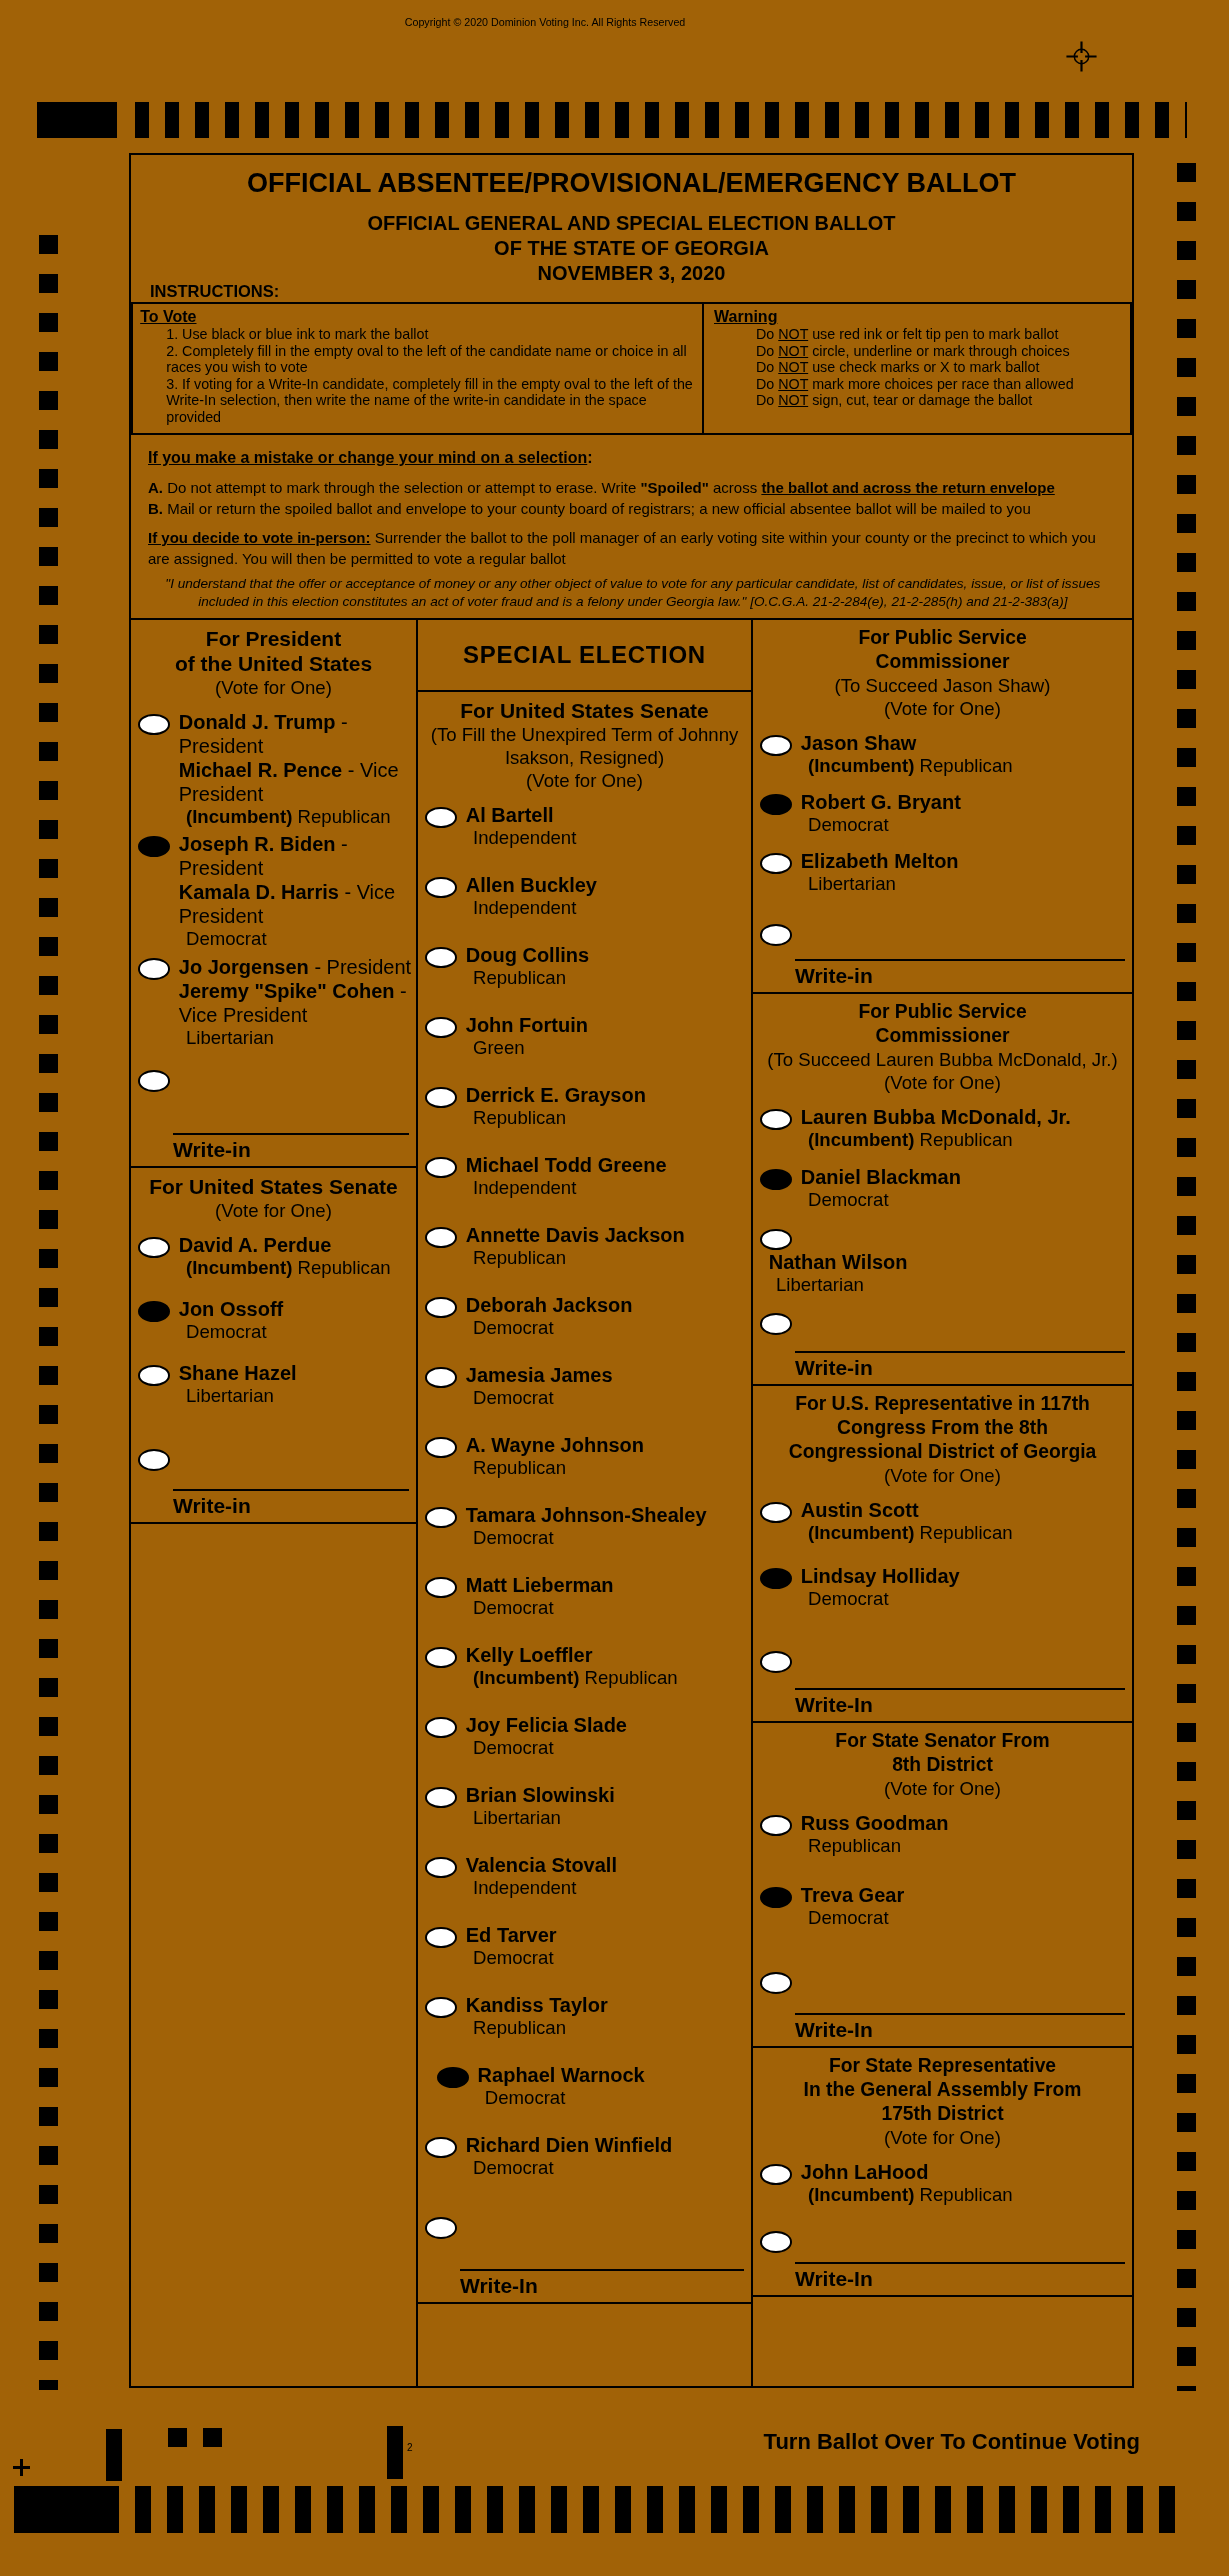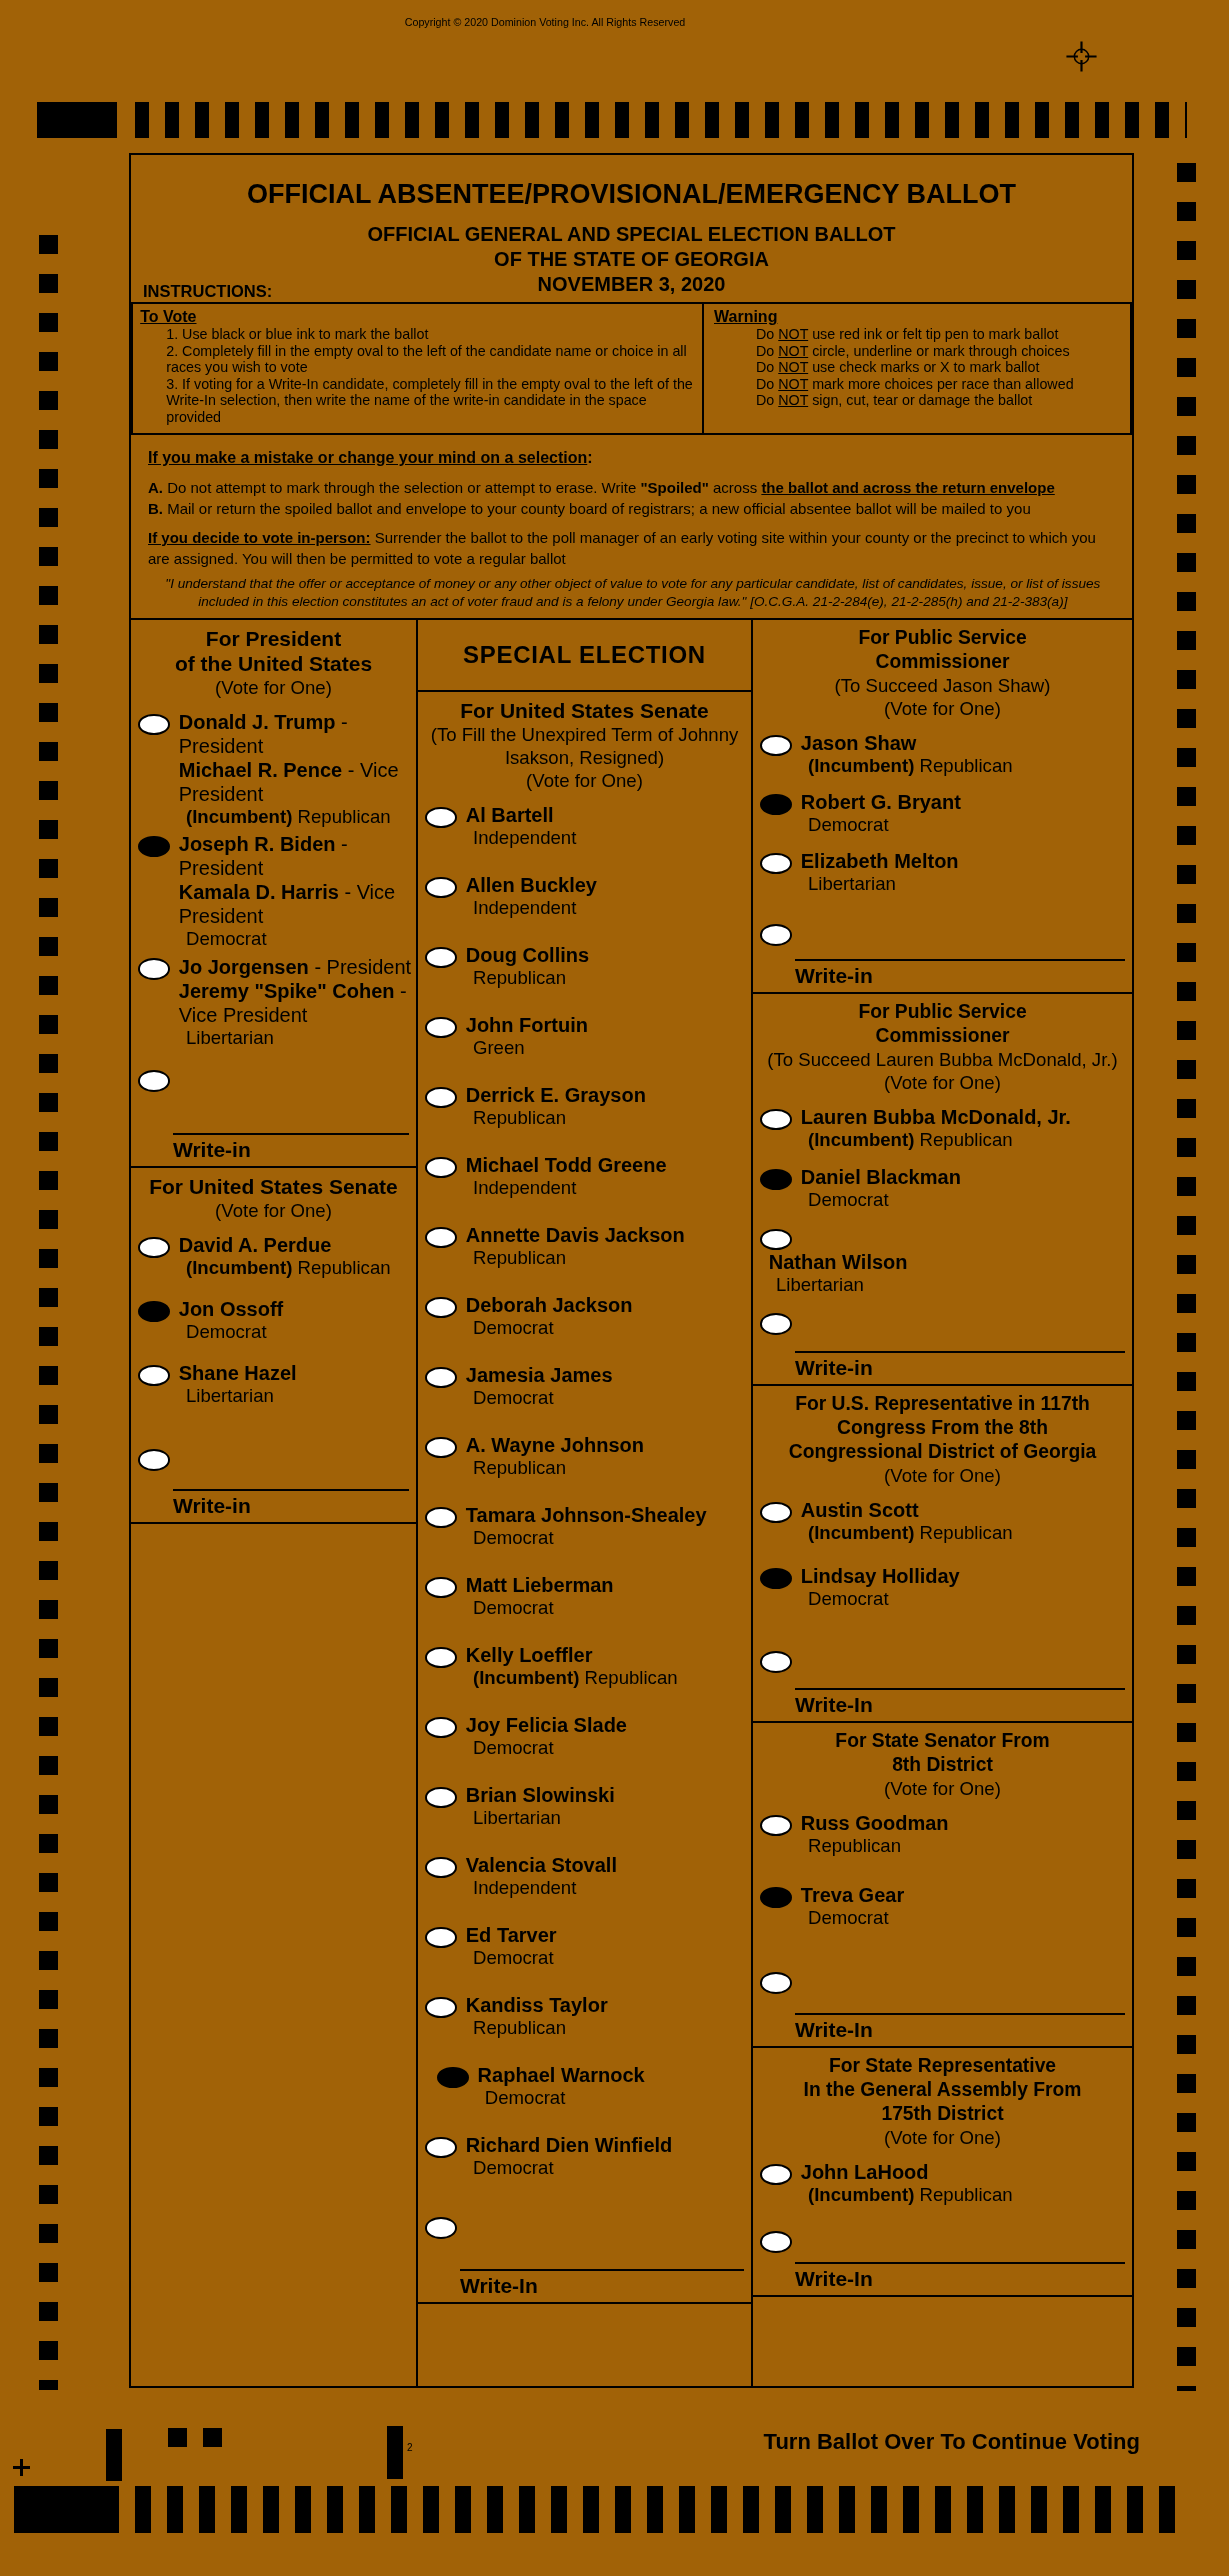--- a/index.html
+++ b/index.html
@@ -33,23 +33,23 @@
   .stub-glyph{position:absolute;left:407px;top:2442px;font-size:10px;}
   .turnover{position:absolute;right:90px;top:2429px;font-size:22px;font-weight:bold;}
 
   
   .frame{position:absolute;left:129px;top:153px;width:1005px;height:2235px;
          border:2.1px solid #000;box-sizing:border-box;display:flex;flex-direction:column;}
   .county-box{height:71px;border-bottom:2.1px solid #000;box-sizing:border-box;text-align:center;}
   .county{font-size:29px;font-weight:bold;padding-top:7.2px;letter-spacing:0.7px;}
   .precincts{font-size:21px;font-weight:bold;padding-top:2.9px;}
   .official-block{height:147px;box-sizing:border-box;position:relative;text-align:center;}
-  .ballot-type{font-size:27px;font-weight:bold;padding-top:24px;}
+  .ballot-type{font-size:27px;font-weight:bold;padding-top:13px;}
   .election-lines{font-size:20px;font-weight:bold;line-height:25px;padding-top:11.5px;}
-  .instr-label{position:absolute;left:12px;bottom:1.4px;font-size:16.5px;font-weight:bold;}
+  .instr-label{position:absolute;left:19px;bottom:1.4px;font-size:16.5px;font-weight:bold;}
   .instr-row{height:133px;display:flex;}
   .tovote-box{width:573px;box-sizing:border-box;border:2.1px solid #000;padding:4.3px 7.2px 0 7.2px;}
   .warning-box{flex:1;box-sizing:border-box;border:2.1px solid #000;border-left:none;padding:4.3px 7.2px 0 10px;}
   .instr-title{font-size:16px;font-weight:bold;text-decoration:underline;}
   .tovote-item{font-size:14.3px;line-height:16.5px;margin-left:26px;}
   .warn-item{font-size:14.3px;line-height:16.5px;margin-left:42px;}
   .notices{height:185px;box-sizing:border-box;border-bottom:2.1px solid #000;padding:13px 14.3px 0 17px;}
   .mistake-head{font-size:16px;line-height:20px;}
   .mistake-item{font-size:15px;line-height:21px;}
   .mistake-gap{height:8.6px;}

